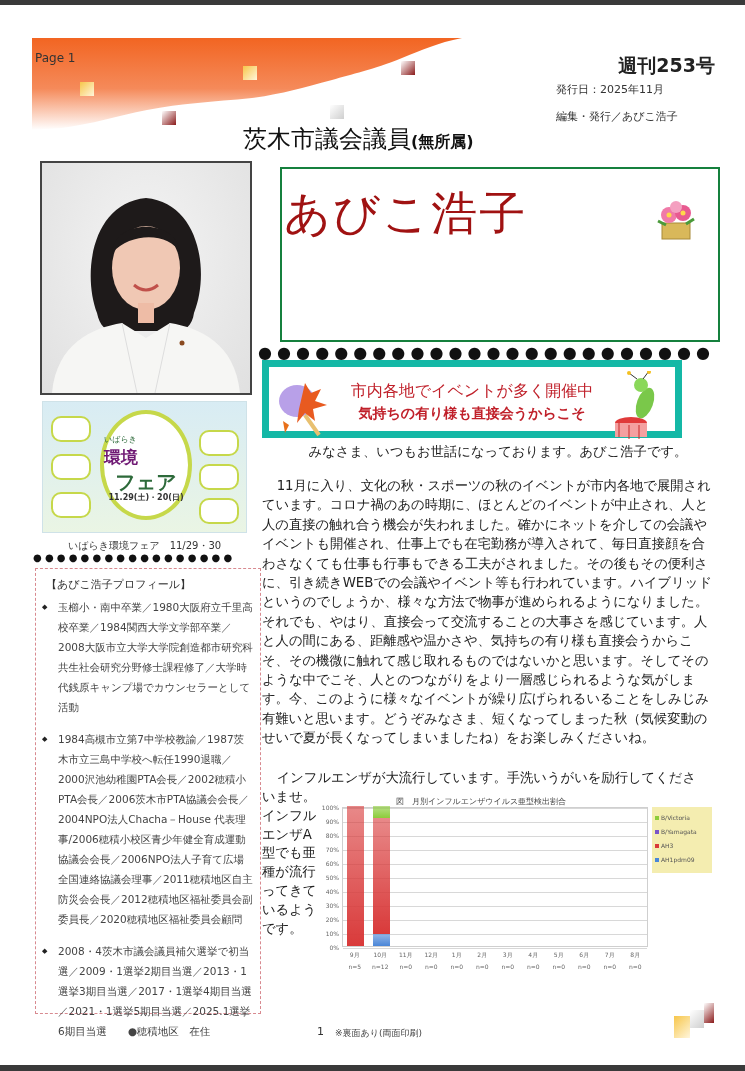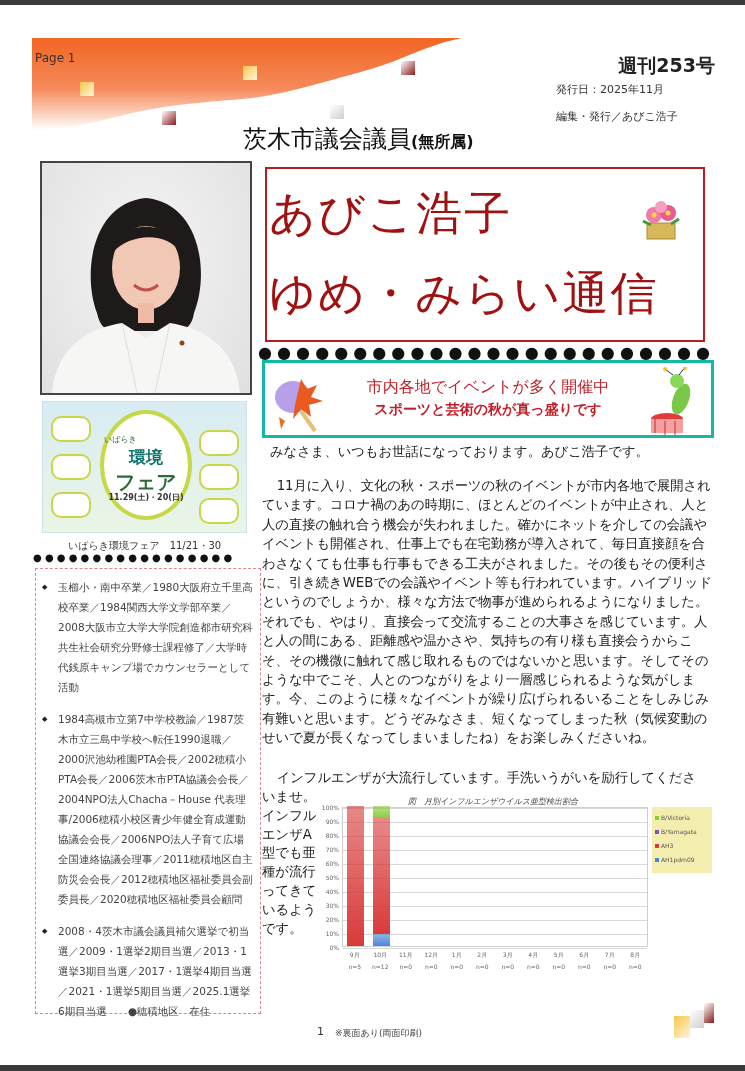--- a/index.html
+++ b/index.html
@@ -19,59 +19,59 @@
   .sq.g { background: linear-gradient(135deg, #fff, #cfcfcf); }
 
   .issue { position: absolute; right: 30px; top: 48px; font-size: 19px; font-weight: bold; color: #222; }
   .pubdate { position: absolute; left: 556px; top: 77px; font-size: 11px; color: #333; }
   .editor { position: absolute; left: 556px; top: 104px; font-size: 11px; color: #333; }
 
   .subtitle { position: absolute; left: 243px; top: 118px; font-size: 24px; color: #111; white-space: nowrap; }
   .subtitle small { font-size: 16px; font-weight: bold; }
 
   .photo { position: absolute; left: 40px; top: 156px; width: 212px; height: 234px; border: 2px solid #444; background: radial-gradient(ellipse at 50% 40%, #f4f4f4, #e0e0e0); overflow: hidden; }
-  .titlebox { position: absolute; left: 265px; top: 162px; width: 440px; height: 175px; border: 2px solid #b91c1c; }
+  .titlebox { position: absolute; left: 280px; top: 162px; width: 440px; height: 175px; border: 2px solid #15803d; }
   .titlebox .t1 { position: absolute; left: 2px; top: 14px; font-size: 46px; color: #a01212; letter-spacing: 2px; }
   .titlebox .t2 { position: absolute; left: 2px; top: 94px; font-size: 46px; color: #a01212; letter-spacing: 2px; }
   .flower { position: absolute; right: 18px; top: 28px; width: 48px; height: 46px; }
 
   .dots { position: absolute; overflow: hidden; white-space: nowrap; letter-spacing: 0; color: #111; }
   .dots-top { left: 258px; top: 340px; width: 458px; font-size: 16px; line-height: 16px; }
   .dots-left { left: 33px; top: 548px; width: 225px; font-size: 10px; line-height: 10px; }
 
-  .eventbox { position: absolute; left: 262px; top: 355px; width: 452px; height: 78px; border: 3px solid #14b8a6; }
+  .eventbox { position: absolute; left: 262px; top: 355px; width: 420px; height: 78px; border: 7px solid #14b8a6; }
   .eventbox .e1 { position: absolute; left: 0; width: 100%; top: 14px; text-align: center; font-size: 16px; color: #c0202a; }
   .eventbox .e2 { position: absolute; left: 0; width: 100%; top: 38px; text-align: center; font-size: 14px; color: #c0202a; font-weight: bold; }
   .fan { position: absolute; left: 6px; top: 8px; width: 60px; height: 64px; }
   .cricket { position: absolute; right: 10px; top: 4px; width: 56px; height: 70px; }
 
   .fair { position: absolute; left: 42px; top: 396px; width: 205px; height: 132px; background: linear-gradient(180deg, #d8ecf4, #eaf5e4); border: 1px solid #cfe2e8; overflow: hidden; }
   .fair .circle { position: absolute; left: 57px; top: 8px; width: 92px; height: 110px; border-radius: 50%; background: #fff; border: 4px solid #c6d84a; }
   .fair .ft1 { position: absolute; left: 0; width: 100%; top: 20px; font-size: 8px; color: #2d6a3a; }
-  .fair .ft2 { position: absolute; left: 0; width: 100%; top: 32px; text-align: center; font-size: 17px; font-weight: bold; color: #0f766e; }
+  .fair .ft2 { position: absolute; left: 0; width: 100%; top: 32px; font-size: 17px; font-weight: bold; color: #701a75; }
   .fair .ft3 { position: absolute; left: 0; width: 100%; top: 55px; text-align: center; font-size: 20px; font-weight: bold; color: #2d6a3a; }
   .fair .ft4 { position: absolute; left: 0; width: 100%; top: 78px; text-align: center; font-size: 8px; font-weight: bold; color: #333; }
   .fair .thumb { position: absolute; width: 40px; height: 26px; border-radius: 10px; background: #fff; border: 2px solid #c6d84a; }
   .fair-caption { position: absolute; left: 68px; top: 534px; font-size: 10px; color: #333; white-space: nowrap; }
 
   .profile { position: absolute; left: 35px; top: 563px; width: 226px; height: 446px; border: 1px dashed #d88a90; padding: 6px 6px; font-size: 10.5px; color: #444; line-height: 20px; }
   .profile .ph { font-size: 11px; color: #333; margin-left: 4px; }
   .profile ul { list-style: none; }
   .profile li { position: relative; padding-left: 16px; margin-top: 2px; margin-bottom: 12px; }
   .profile li::before { content: "◆"; position: absolute; left: 0; top: 0; font-size: 7px; color: #222; }
 
   .body-text { position: absolute; left: 262px; width: 456px; font-size: 13.3px; line-height: 19.4px; color: #222; }
-  .greeting { top: 437px; left: 270px; }
+  .greeting { top: 437px; left: 270px; text-align: center; }
   .para1 { top: 471px; text-indent: 1.1em; }
   .para2 { top: 763px; text-indent: 1.1em; }
   .wrap-text { position: absolute; left: 262px; top: 783px; width: 58px; font-size: 13.3px; line-height: 18.8px; color: #222; }
   .closing { top: 981px; }
 
   .chart { position: absolute; left: 312px; top: 790px; width: 400px; height: 178px; }
-  .chart-title { position: absolute; left: 96px; top: 1px; font-size: 8px; color: #444; white-space: nowrap; font-style: italic; }
+  .chart-title { position: absolute; left: 84px; top: 1px; font-size: 8px; color: #444; white-space: nowrap; }
   .plot { position: absolute; left: 30px; top: 12px; width: 306px; height: 140px; border: 1px solid #cfcfcf; border-right: 1px solid #cfcfcf; }
   .gridline { position: absolute; left: 0; width: 100%; height: 0; border-top: 1px solid #d8d8d8; }
   .ytick { position: absolute; left: -30px; width: 26px; text-align: right; font-size: 6px; color: #666; }
   .bar { position: absolute; bottom: 0; width: 17px; }
   .seg { position: absolute; left: 0; width: 100%; }
   .xlab { position: absolute; top: 154px; width: 25px; text-align: center; font-size: 6px; color: #666; line-height: 12px; }
   .legend { position: absolute; left: 340px; top: 12px; width: 60px; height: 66px; background: #f4edb0; padding: 4px 3px; font-size: 6px; color: #555; line-height: 14px; }
   .legend .sw { display: inline-block; width: 4px; height: 4px; margin-right: 2px; vertical-align: middle; }
 
   .footer-num { position: absolute; left: 317px; top: 1020px; font-size: 11px; color: #333; }
@@ -119,21 +119,20 @@
       <path d="M92,122 Q104,132 116,122" stroke="#c0504a" stroke-width="3" fill="none"></path>
       <rect x="96" y="140" width="16" height="20" fill="#eebca6"></rect>
       <path d="M10,230 C15,180 50,165 80,160 L104,175 L128,160 C158,165 193,180 198,230 Z" fill="#f6f6f4"></path>
       <path d="M80,160 L95,230 M128,160 L113,230" stroke="#ddd" stroke-width="1"></path>
       <circle cx="140" cy="180" r="2.5" fill="#8a4a20"></circle>
     </svg>
   </div>
 
   <div class="titlebox">
     <div class="t1">あびこ浩子</div>
-    <div class="t2">ゆめ・みらい通信</div>
     <svg class="flower" viewBox="0 0 48 46">
       <rect x="10" y="26" width="28" height="16" fill="#d9b85a" stroke="#a88a38"></rect>
       <circle cx="17" cy="18" r="8" fill="#f07aa8"></circle>
         <circle cx="17" cy="18" r="2.5" fill="#ffd84a"></circle>
       <circle cx="31" cy="16" r="8" fill="#e85a90"></circle>
         <circle cx="31" cy="16" r="2.5" fill="#ffd84a"></circle>
       <circle cx="24" cy="10" r="6" fill="#f4a0c0"></circle>
       <path d="M6,24 L14,28 M42,22 L34,27" stroke="#4a9a3a" stroke-width="3"></path>
     </svg>
   </div>
@@ -141,21 +140,21 @@
   <div class="dots dots-top">● ● ● ● ● ● ● ● ● ● ● ● ● ● ● ● ● ● ● ● ● ● ● ● ● ● ● ● ●</div>
 
   <div class="eventbox">
     <svg class="fan" viewBox="0 0 60 64">
       <ellipse cx="22" cy="26" rx="18" ry="16" fill="#b8a0e8"></ellipse>
       <path d="M30,40 L44,60" stroke="#e8c070" stroke-width="4"></path>
       <path d="M30,8 L36,18 L46,14 L40,26 L52,30 L38,34 L40,46 L30,38 L22,48 L24,34 Z" fill="#e85a20"></path>
       <path d="M8,46 L14,50 L10,58 Z" fill="#e8701a"></path>
     </svg>
     <div class="e1">市内各地でイベントが多く開催中</div>
-    <div class="e2">スポーツと芸術の秋が真っ盛りです</div>
+    <div class="e2">気持ちの有り様も直接会うからこそ</div>
     <svg class="cricket" viewBox="0 0 56 70">
       <ellipse cx="22" cy="52" rx="16" ry="6" fill="#e03a3a"></ellipse>
       <rect x="6" y="52" width="32" height="14" fill="#f4a0a0"></rect>
       <path d="M10,52 L10,66 M20,54 L20,68 M30,54 L30,68" stroke="#c82a2a"></path>
       <ellipse cx="36" cy="32" rx="8" ry="16" fill="#7ac84a" transform="rotate(20 36 32)"></ellipse>
       <circle cx="32" cy="14" r="7" fill="#8ad85a"></circle>
       <path d="M28,8 L20,2 M34,8 L40,0" stroke="#333"></path>
       <circle cx="20" cy="2" r="2" fill="#f4c020"></circle>
         <circle cx="40" cy="1" r="2" fill="#f4c020"></circle>
     </svg>
@@ -168,25 +167,26 @@
     <div class="thumb" style="left:156px;top:28px;"></div>
     <div class="thumb" style="left:156px;top:62px;"></div>
     <div class="thumb" style="left:156px;top:96px;"></div>
     <div class="circle">
       <div class="ft1">いばらき</div>
       <div class="ft2">環境</div>
       <div class="ft3">フェア</div>
       <div class="ft4">11.29(土)・20(日)</div>
     </div>
   </div>
-  <div class="fair-caption">いばらき環境フェア　11/21・30</div>
+  <div class="fair-caption">いばらき環境フェア　11/29・30</div>
 
   <div class="dots dots-left">●   ●   ●   ●   ●   ●   ●   ●   ●   ●   ●   ●   ●   ●   ●   ●   ●</div>
 
   <div class="profile">
+    <div class="ph">【あびこ浩子プロフィール】</div>
     <ul>
       <li>玉櫛小・南中卒業／1980大阪府立千里高校卒業／1984関西大学文学部卒業／2008大阪市立大学大学院創造都市研究科共生社会研究分野修士課程修了／大学時代銭原キャンプ場でカウンセラーとして活動</li>
       <li>1984高槻市立第7中学校教諭／1987茨木市立三島中学校へ転任1990退職／2000沢池幼稚園PTA会長／2002穂積小PTA会長／2006茨木市PTA協議会会長／2004NPO法人Chacha－House 代表理事/2006穂積小校区青少年健全育成運動協議会会長／2006NPO法人子育て広場全国連絡協議会理事／2011穂積地区自主防災会会長／2012穂積地区福祉委員会副委員長／2020穂積地区福祉委員会顧問</li>
       <li>2008・4茨木市議会議員補欠選挙で初当選／2009・1選挙2期目当選／2013・1選挙3期目当選／2017・1選挙4期目当選／2021・1選挙5期目当選／2025.1選挙6期目当選　　●穂積地区　在住</li>
     </ul>
   </div>
 
   <div class="body-text greeting">みなさま、いつもお世話になっております。あびこ浩子です。</div>
   <div class="body-text para1">11月に入り、文化の秋・スポーツの秋のイベントが市内各地で展開されています。コロナ禍のあの時期に、ほとんどのイベントが中止され、人と人の直接の触れ合う機会が失われました。確かにネットを介しての会議やイベントも開催され、仕事上でも在宅勤務が導入されて、毎日直接顔を合わさなくても仕事も行事もできる工夫がされました。その後もその便利さに、引き続きWEBでの会議やイベント等も行われています。ハイブリッドというのでしょうか、様々な方法で物事が進められるようになりました。それでも、やはり、直接会って交流することの大事さを感じています。人と人の間にある、距離感や温かさや、気持ちの有り様も直接会うからこそ、その機微に触れて感じ取れるものではないかと思います。そしてそのような中でこそ、人とのつながりをより一層感じられるような気がします。今、このように様々なイベントが繰り広げられるいることをしみじみ有難いと思います。どうぞみなさま、短くなってしまった秋（気候変動のせいで夏が長くなってしまいましたね）をお楽しみくださいね。</div>
   <div class="body-text para2">インフルエンザが大流行しています。手洗いうがいを励行してくださ</div>

